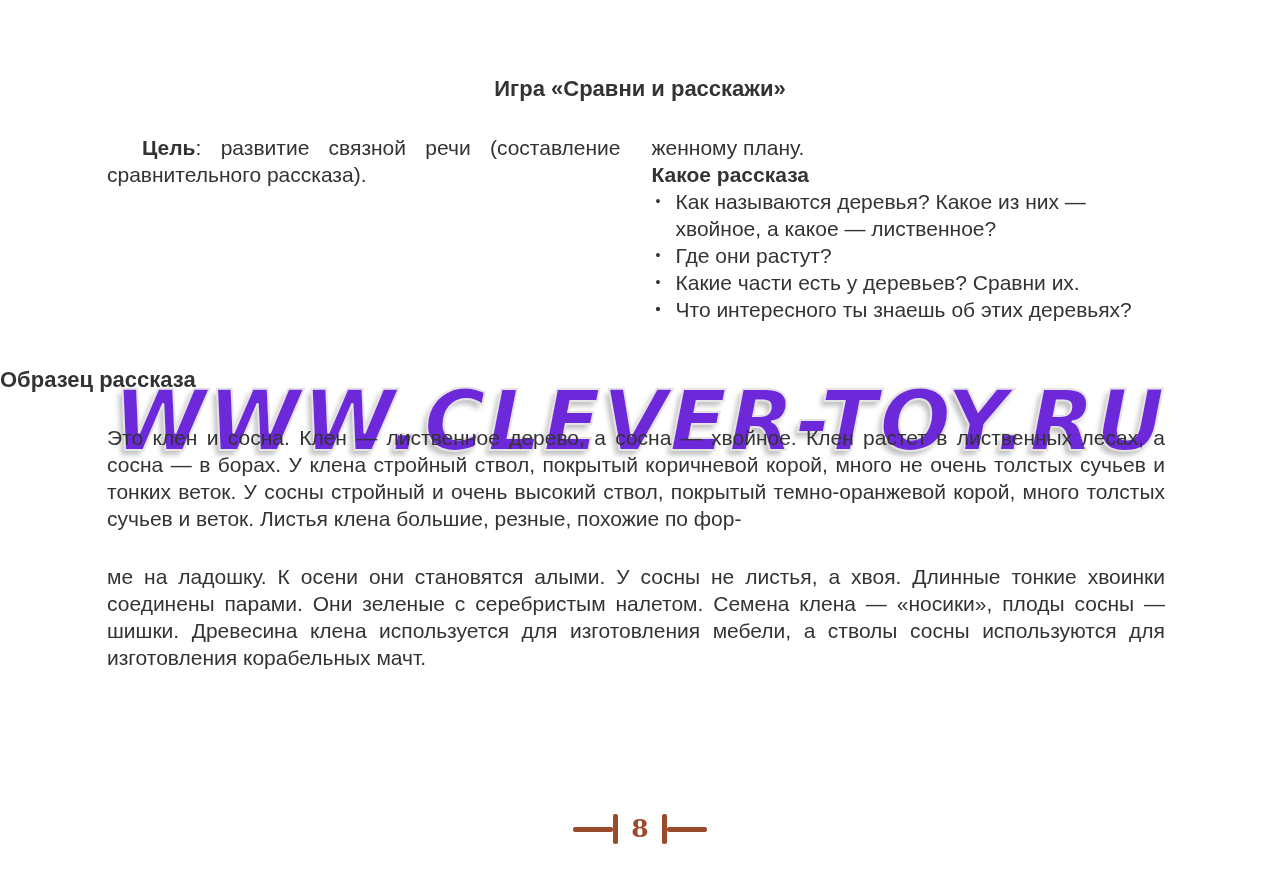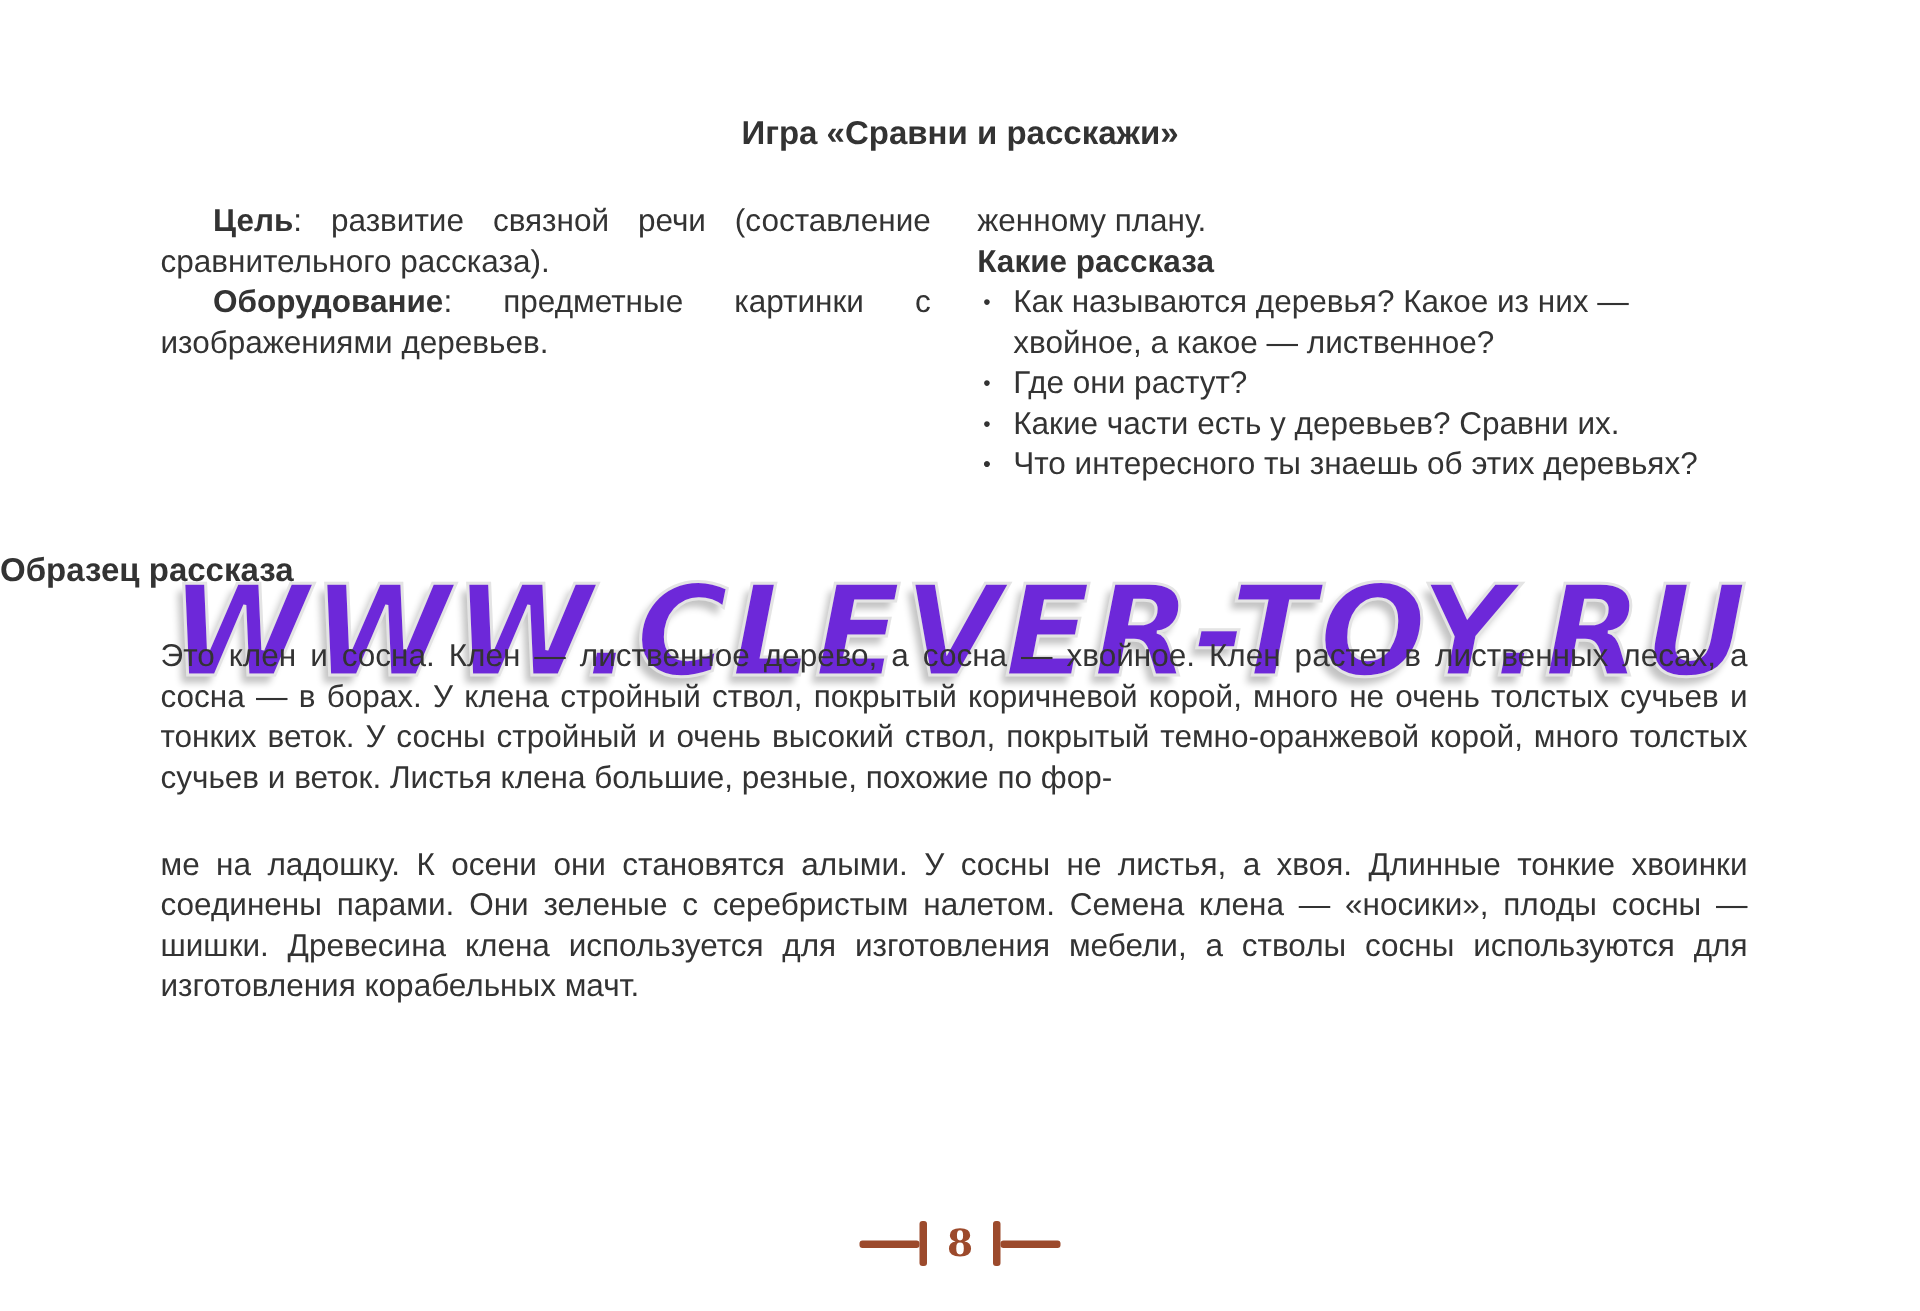--- a/index.html
+++ b/index.html
@@ -142,25 +142,24 @@
 
   <div class="watermark">WWW.CLEVER-TOY.RU</div>
 
   <div class="content">
 
     <h1 class="title">Игра «Сравни и расскажи»</h1>
 
     <div class="columns intro-row">
       <div class="col">
         <p class="justify indent"><span class="lead">Цель</span><span>: развитие связной речи (составление сравнительного рассказа).</span></p>
-        <p class="justify indent"><span class="lead">Оборудование</span><span>: предметные картинки с изображениями деревьев.</span></p>
       </div>
       <div class="col">
         <p>женному плану.</p>
-        <p class="plan-heading">Какие рассказа</p>
+        <p class="plan-heading">Какое рассказа</p>
         <ul class="plan-list">
           <li><span class="bullet">•</span><span>Как называются деревья? Какое из них — хвойное, а какое — лиственное?</span></li>
           <li><span class="bullet">•</span><span>Где они растут?</span></li>
           <li><span class="bullet">•</span><span>Какие части есть у деревьев? Сравни их.</span></li>
           <li><span class="bullet">•</span></li>
           <li><span class="bullet">•</span><span>Что интересного ты знаешь об этих деревьях?</span></li>
         </ul>
       </div>
     </div>
 

